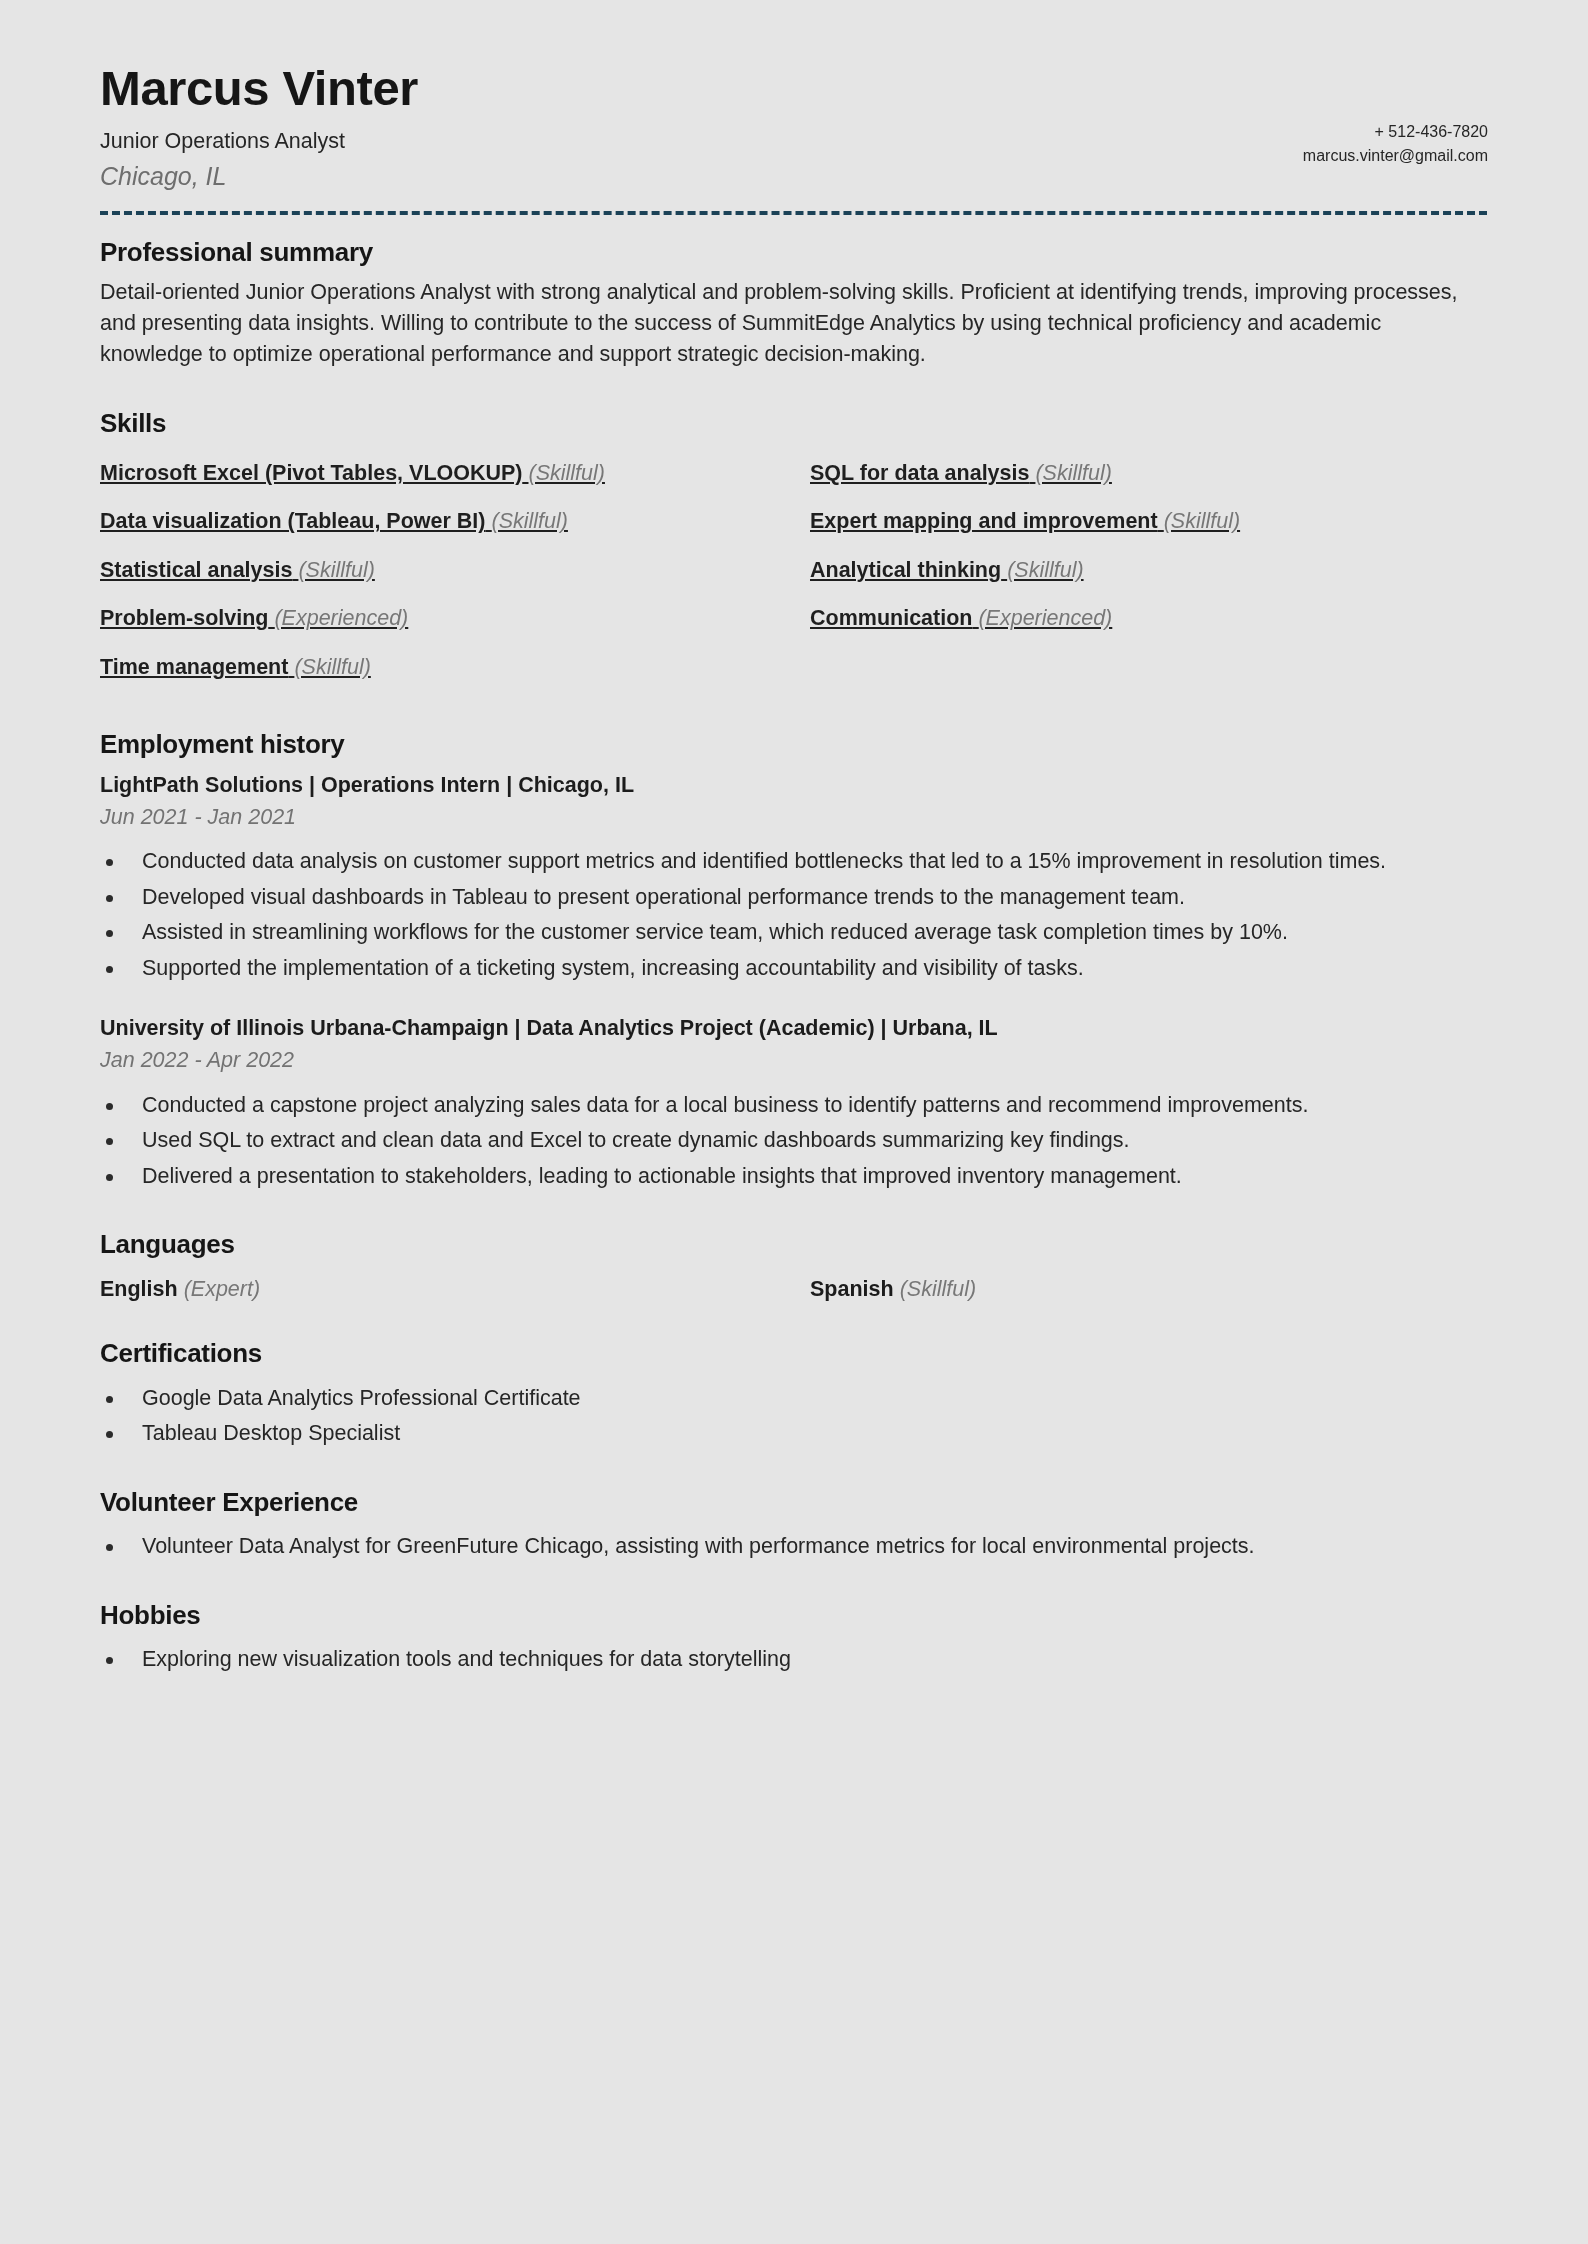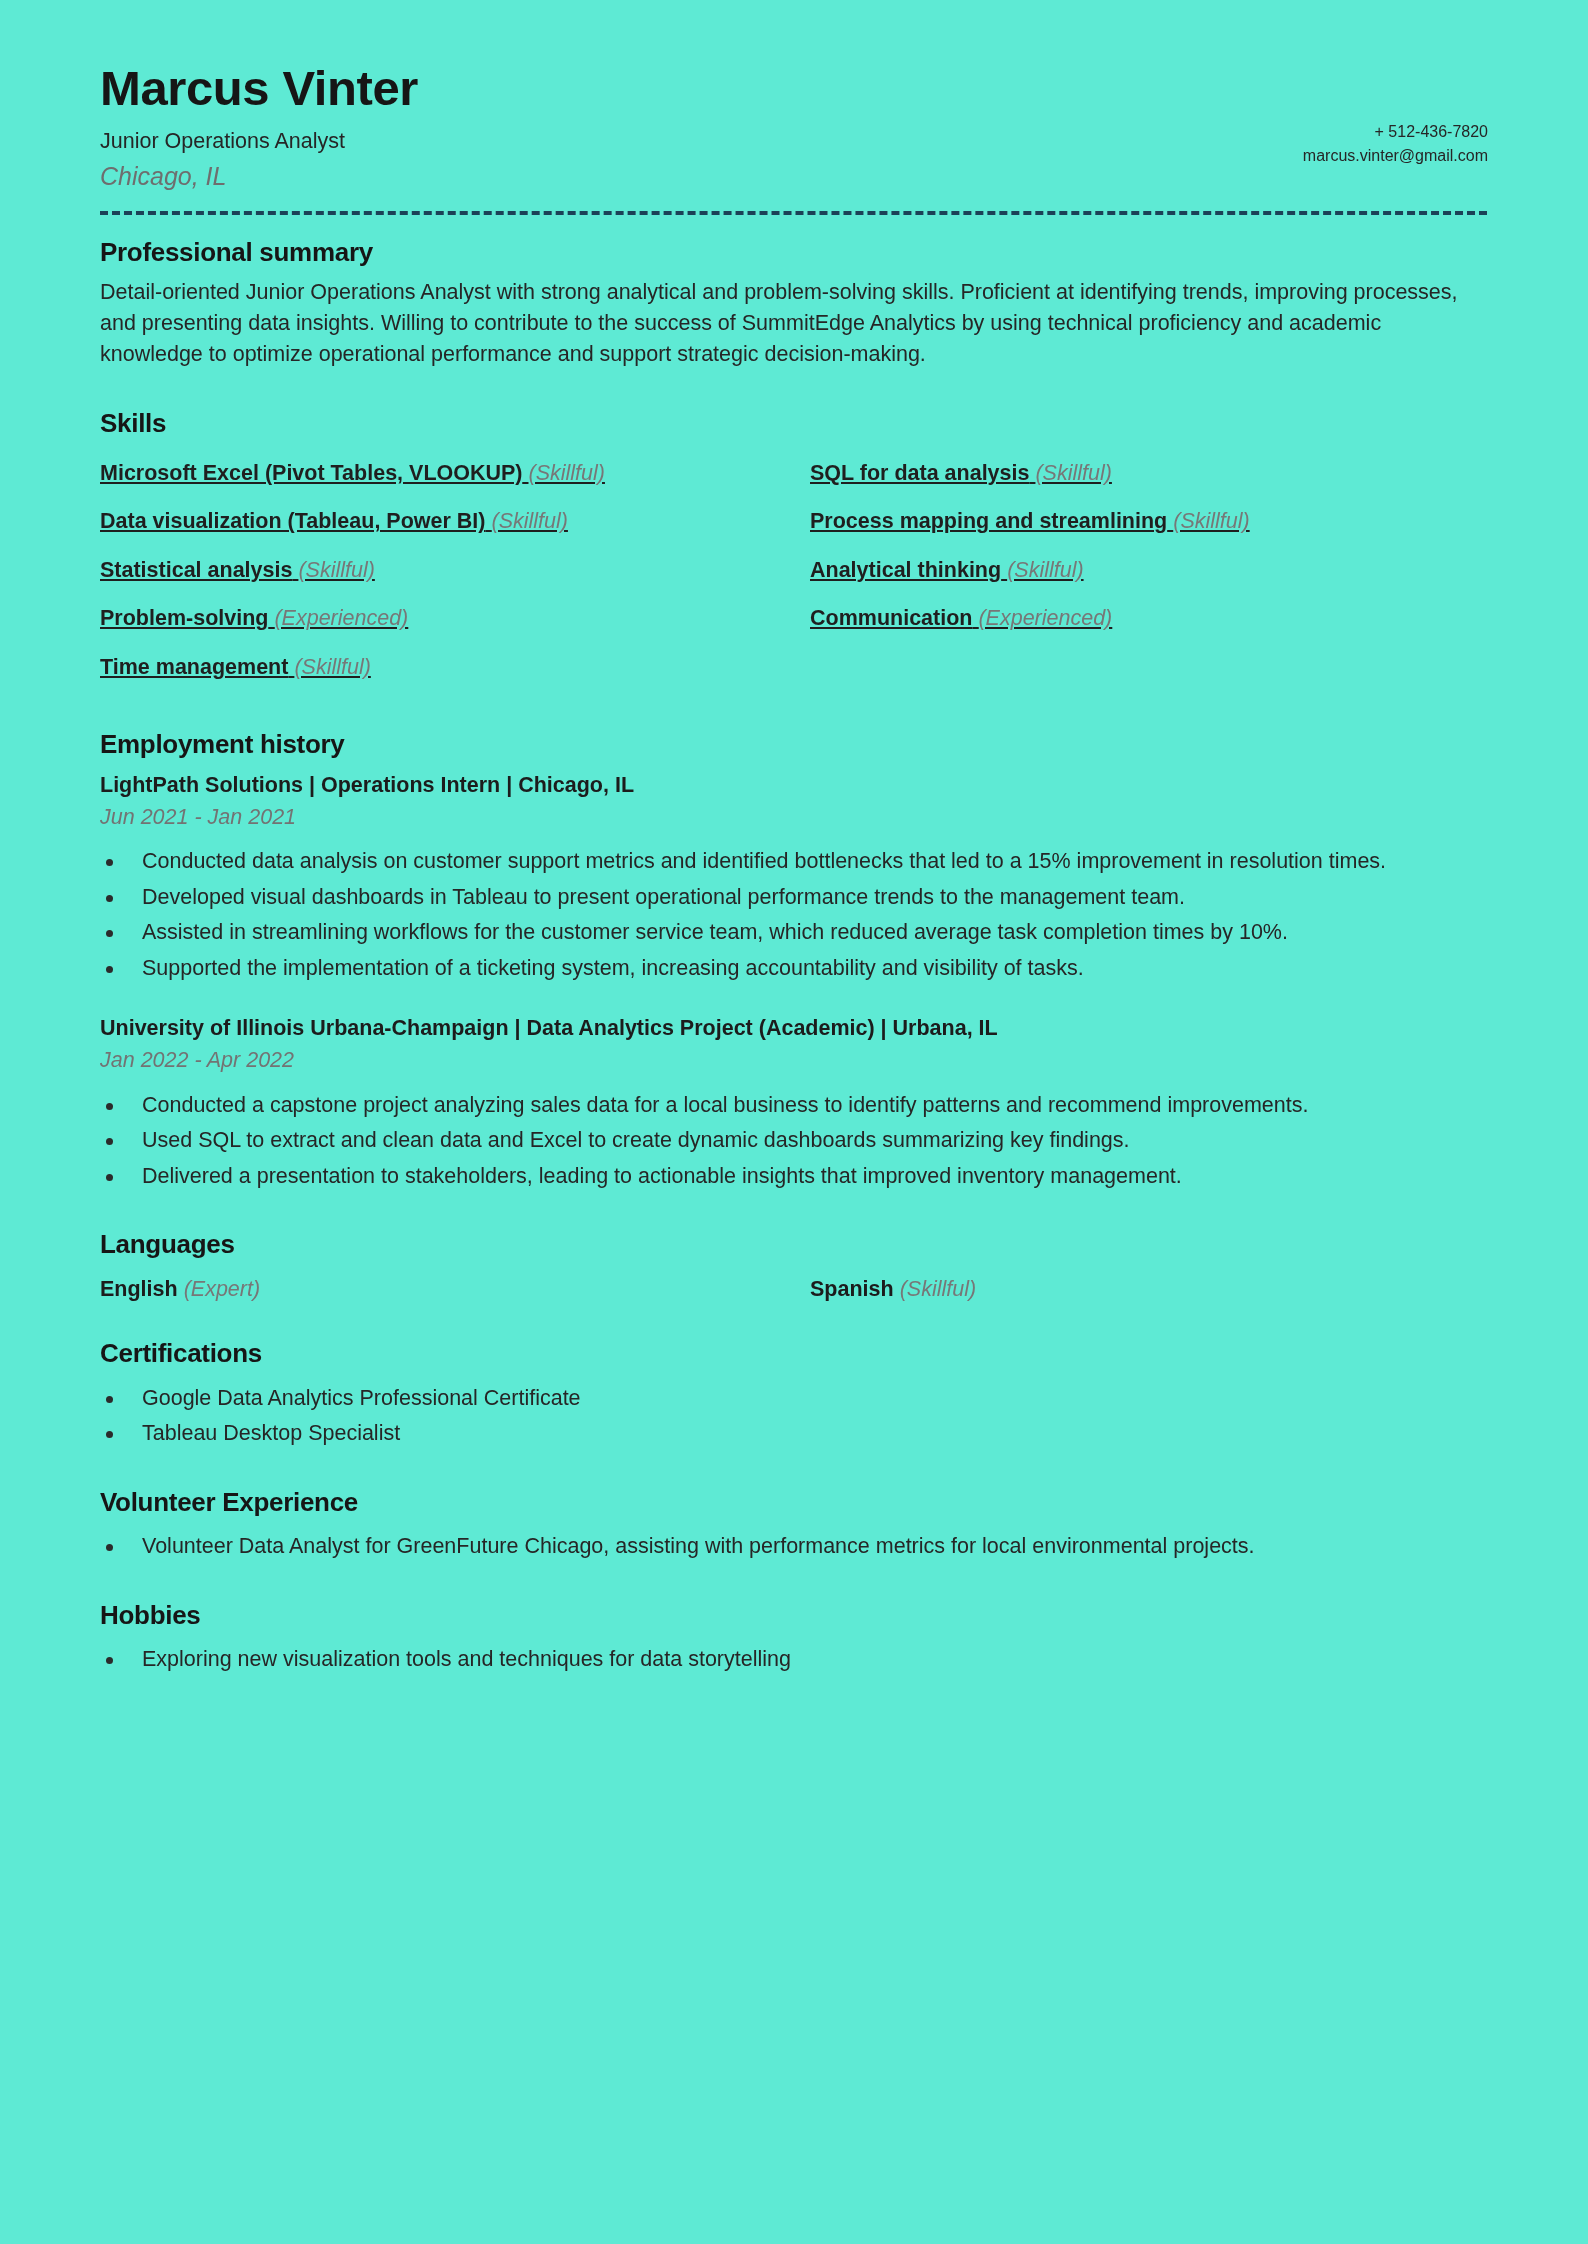--- a/index.html
+++ b/index.html
@@ -11,21 +11,21 @@
     width: 1588px;
     height: 2244px;
     font-family: "Liberation Sans", sans-serif;
     color: #1f1f1f;
     -webkit-font-smoothing: antialiased;
   }
   .page {
     position: relative;
     width: 1588px;
     height: 2244px;
-    background: #5eead4;
+    background: #e5e5e5;
     box-sizing: border-box;
     padding: 62px 100px 16px 100px;
   }
 
   
   .header {
     display: flex;
     justify-content: space-between;
     align-items: flex-start;
   }
@@ -196,21 +196,21 @@
     <p class="body-text">Detail-oriented Junior Operations Analyst with strong analytical and problem-solving skills. Proficient at identifying trends, improving processes, and presenting data insights. Willing to contribute to the success of SummitEdge Analytics by using technical proficiency and academic knowledge to optimize operational performance and support strategic decision-making.</p>
   </div>
 
   <div class="section sec-gap-lg">
     <h2 class="section-title">Skills</h2>
     <div class="skills-grid">
       <div class="skill-item"><span class="skill-name">Microsoft Excel (Pivot Tables, VLOOKUP)</span> <span class="skill-level">(Skillful)</span></div>
       <div class="skill-item"><span class="skill-name">SQL for data analysis</span> <span class="skill-level">(Skillful)</span></div>
 
       <div class="skill-item"><span class="skill-name">Data visualization (Tableau, Power BI)</span> <span class="skill-level">(Skillful)</span></div>
-      <div class="skill-item"><span class="skill-name">Process mapping and streamlining</span> <span class="skill-level">(Skillful)</span></div>
+      <div class="skill-item"><span class="skill-name">Expert mapping and improvement</span> <span class="skill-level">(Skillful)</span></div>
 
       <div class="skill-item"><span class="skill-name">Statistical analysis</span> <span class="skill-level">(Skillful)</span></div>
       <div class="skill-item"><span class="skill-name">Analytical thinking</span> <span class="skill-level">(Skillful)</span></div>
 
       <div class="skill-item"><span class="skill-name">Problem-solving</span> <span class="skill-level">(Experienced)</span></div>
 
       <div class="skill-item"><span class="skill-name">Communication</span> <span class="skill-level">(Experienced)</span></div>
       <div class="skill-item"><span class="skill-name">Time management</span> <span class="skill-level">(Skillful)</span></div>
     </div>
   </div>

